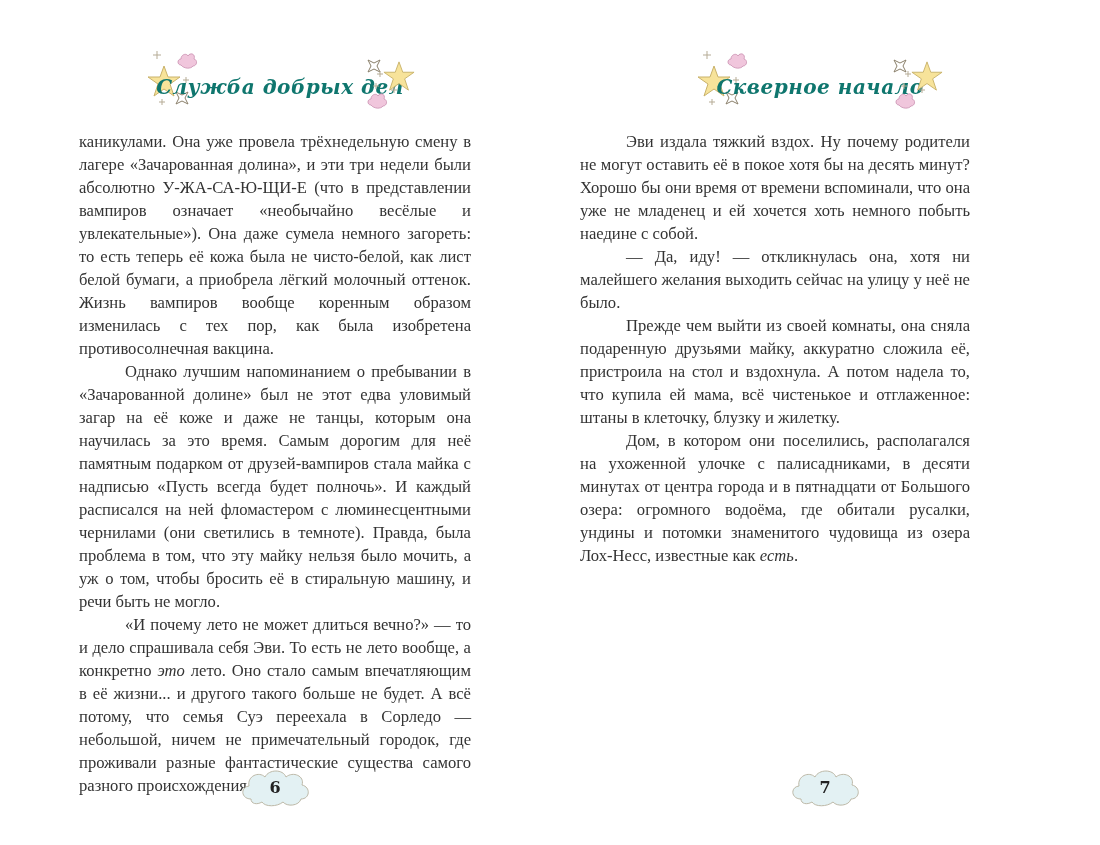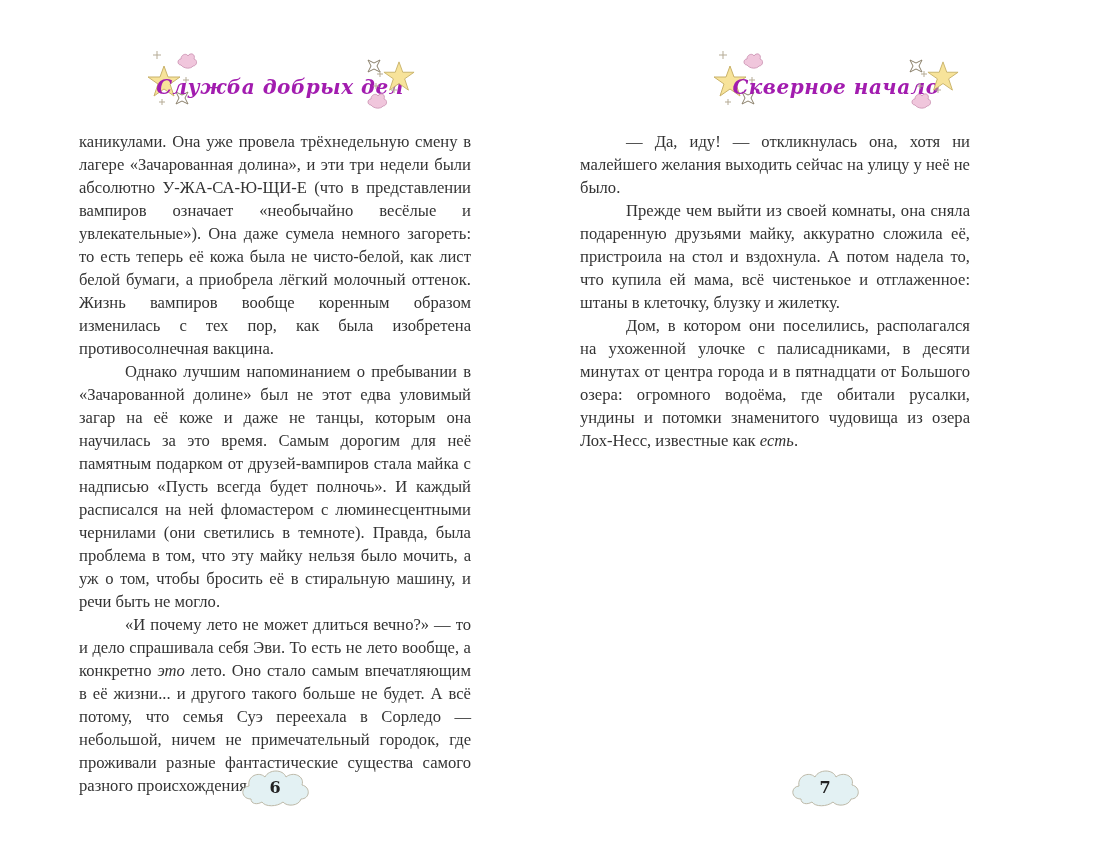--- a/index.html
+++ b/index.html
@@ -22,28 +22,28 @@
 
   .header {
     position: absolute;
     top: 48px;
     height: 70px;
     display: flex;
     align-items: center;
     justify-content: center;
   }
   .page.left .header { left: 140px; width: 280px; }
-  .page.right .header { left: 156px; width: 260px; text-align: right; }
+  .page.right .header { left: 140px; width: 260px; text-align: right; }
 
   .running-head {
     font-family: "DejaVu Serif", serif;
     font-size: 20px;
     font-weight: bold;
     font-style: italic;
-    color: #a21caf;
+    color: #0f766e;
     letter-spacing: 0.5px;
     position: relative;
     top: 4px;
   }
   .deco {
     position: absolute;
     pointer-events: none;
   }
 
   .text-block {
@@ -181,20 +181,21 @@
       </svg>
     <svg class="deco" style="left:210px;top:34px" width="8" height="8" viewBox="0 0 8 8">
         <path d="M4,1 V7 M1,4 H7" stroke="#b5ab95" stroke-width="1"></path>
       </svg>
     <svg class="deco" style="left:228px;top:38px" width="8" height="8" viewBox="0 0 8 8">
         <path d="M4,1 V7 M1,4 H7" stroke="#b5ab95" stroke-width="1"></path>
       </svg>
   </div>
 
   <div class="text-block">
+    <p class="indent">Эви издала тяжкий вздох. Ну почему родители не могут оставить её в покое хотя бы на десять минут? Хорошо бы они время от времени вспоминали, что она уже не младенец и ей хочется хоть немного побыть наедине с собой.</p>
     <p class="indent">— Да, иду! — откликнулась она, хотя ни малейшего желания выходить сейчас на улицу у неё не было.</p>
     <p class="indent">Прежде чем выйти из своей комнаты, она сняла подаренную друзьями майку, аккуратно сложила её, пристроила на стол и вздохнула. А потом надела то, что купила ей мама, всё чистенькое и отглаженное: штаны в клеточку, блузку и жилетку.</p>
     <p class="indent"><span>Дом, в котором они поселились, располагался на ухоженной улочке с палисадниками, в десяти минутах от центра города и в пятнадцати от Большого озера: огромного водоёма, где обитали русалки, ундины и потомки знаменитого чудовища из озера Лох-Несс, известные как </span><em>есть</em><span>.</span></p>
   </div>
 
   <div class="folio">
     <svg width="76" height="44" viewBox="0 0 76 44">
       <path d="M14,34 C4,34 3,22 12,21 C10,11 22,6 28,12 C32,4 46,4 49,12 C56,6 68,11 65,20 C74,22 73,34 64,34 C62,41 50,42 46,37 C40,42 28,42 25,37 C20,40 14,39 14,34 Z" fill="#e3f1f3" stroke="#bdb9a8" stroke-width="1"></path>
     </svg>
     <span class="folio-num">7</span>

